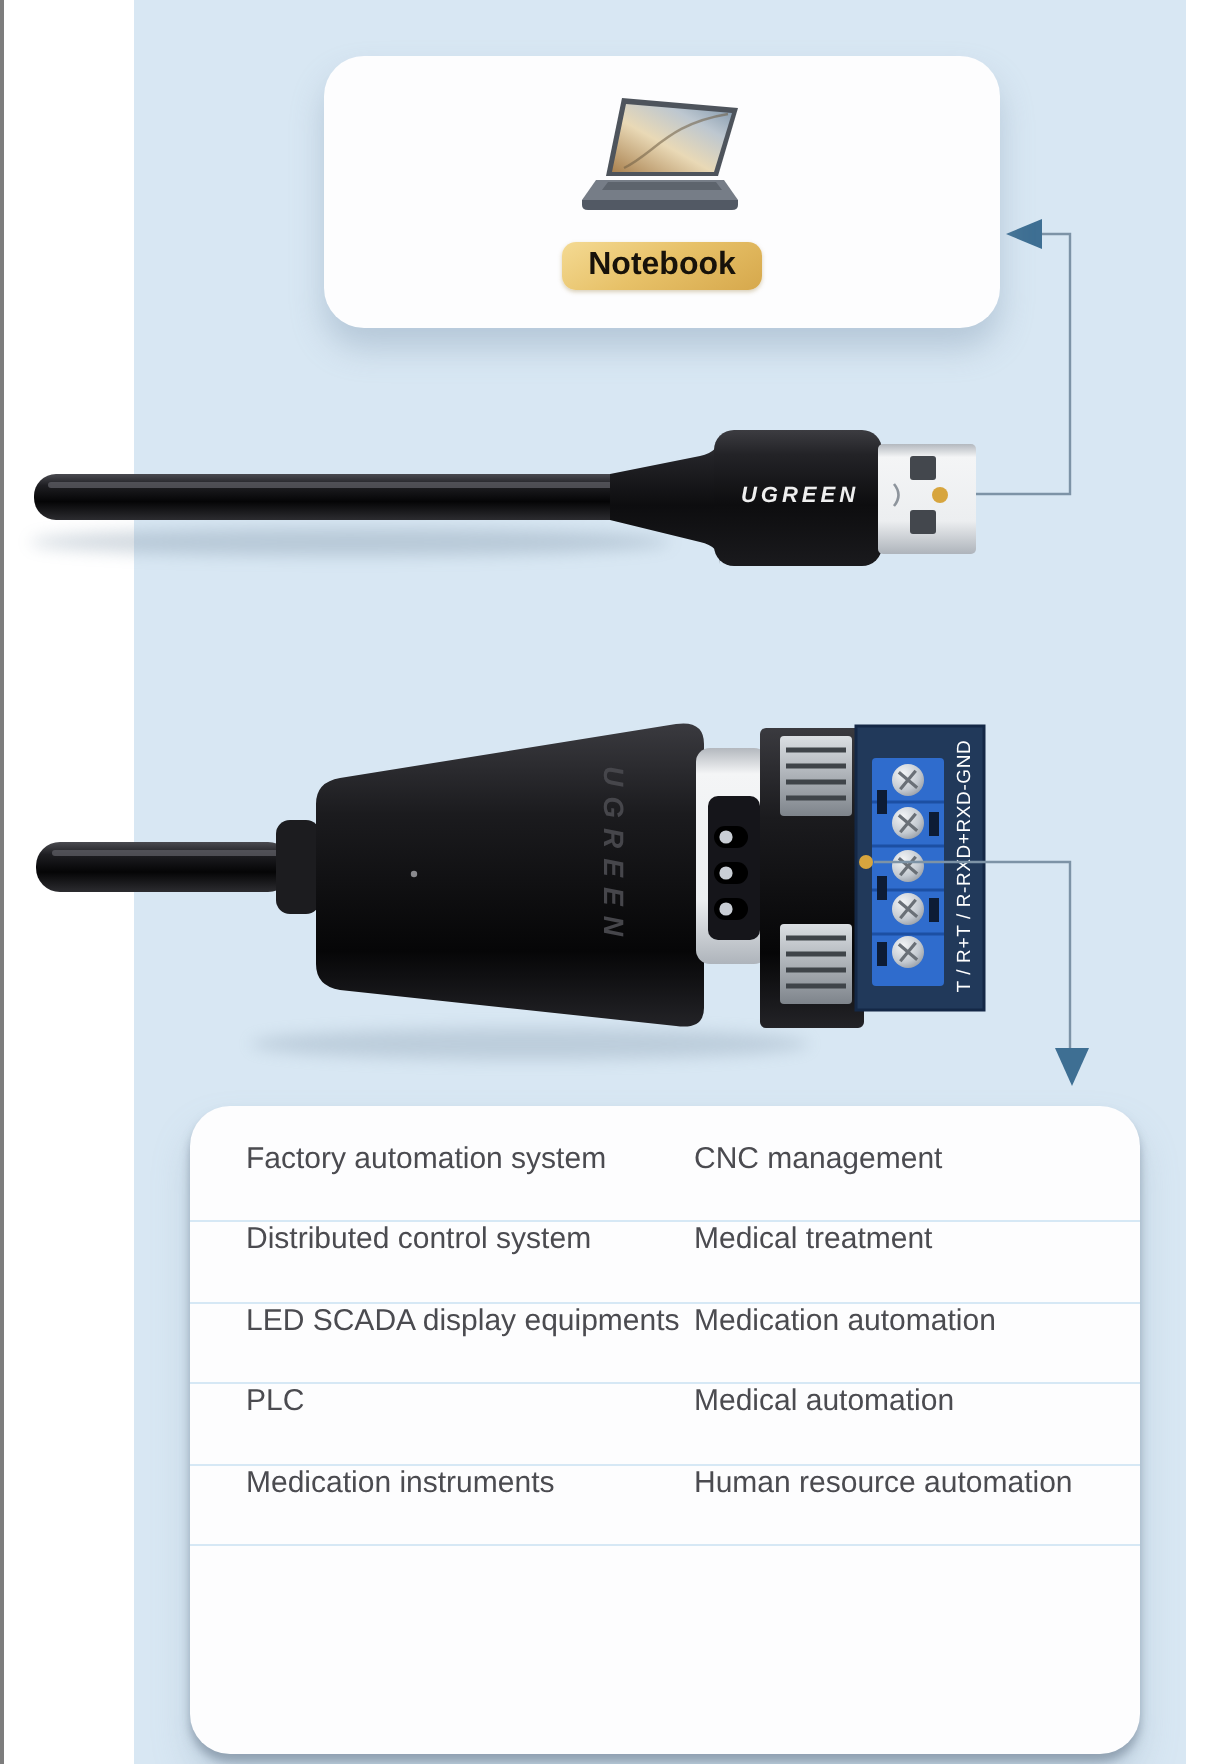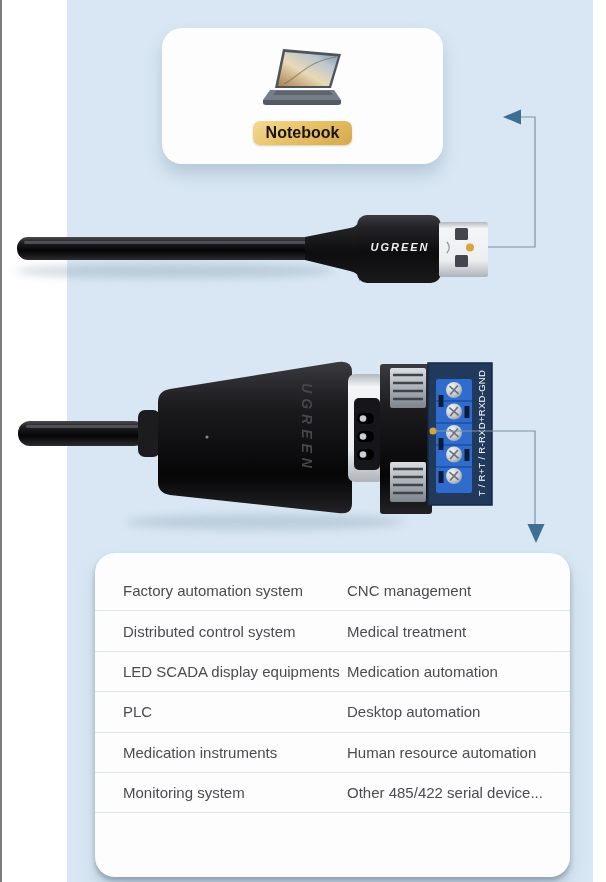--- a/index.html
+++ b/index.html
@@ -3,34 +3,34 @@
 <meta charset="utf-8">
 <style>
   html,body{margin:0;padding:0;background:#ffffff;}
   .page{position:relative;width:606px;height:882px;background:#ffffff;overflow:hidden;
         font-family:"Liberation Sans",sans-serif;}
   .screen-edge-left{position:absolute;left:0;top:0;width:2px;height:882px;background:#7d7d7d;}
   .blue-panel{position:absolute;left:67px;top:0;width:526px;height:882px;background:#d8e7f3;}
   #artwork{position:absolute;left:0;top:0;z-index:1;}
 
   
-  .top-card{position:absolute;left:162px;top:28px;width:281px;height:136px;background:#fdfdfe;
+  .top-card{position:absolute;left:162px;top:28px;width:338px;height:136px;background:#fdfdfe;
             border-radius:20px;box-shadow:0 10px 16px rgba(140,162,184,.45);
             display:flex;justify-content:center;gap:44px;padding-top:12px;box-sizing:border-box;z-index:2;}
   .device-col{display:flex;flex-direction:column;align-items:center;}
   .device-img-wrap{height:76px;display:flex;align-items:center;justify-content:center;}
   .label-pill{margin-top:5px;background:linear-gradient(150deg,#f4da93 0%,#e7c168 48%,#d6a84c 100%);
               border-radius:7px;padding:3px 13px;font-size:16px;font-weight:bold;color:#17120a;
               white-space:nowrap;box-shadow:0 1px 2px rgba(150,120,50,.35);}
 
   
   .apps-card{position:absolute;left:95px;top:553px;width:475px;height:324px;background:#fdfdfe;
              border-radius:20px;box-shadow:0 4px 5px rgba(105,122,140,.55),0 12px 18px rgba(140,162,184,.35);
              z-index:2;padding-top:18px;box-sizing:border-box;}
-  .app-row{display:flex;align-items:center;height:40.4px;box-sizing:border-box;
+  .app-row{display:flex;height:40.4px;box-sizing:border-box;
            border-bottom:1px solid #d6e8f5;font-size:15px;color:#4b4b50;}
   .app-left{width:224px;padding-left:28px;}
   .app-right{flex:1;}
 </style>
 </head>
 <body>
 
 <div class="page">
   <div class="blue-panel"></div>
   <div class="screen-edge-left"></div>
@@ -186,24 +186,20 @@
     <div class="app-row">
       <div class="app-left">Distributed control system</div>
       <div class="app-right">Medical treatment</div>
     </div>
     <div class="app-row">
       <div class="app-left">LED SCADA display equipments</div>
       <div class="app-right">Medication automation</div>
     </div>
     <div class="app-row">
       <div class="app-left">PLC</div>
-      <div class="app-right">Desktop automation</div>
+      <div class="app-right">Medical automation</div>
     </div>
     <div class="app-row">
       <div class="app-left">Medication instruments</div>
       <div class="app-right">Human resource automation</div>
     </div>
-    <div class="app-row">
-      <div class="app-left">Monitoring system</div>
-      <div class="app-right">Other 485/422 serial device...</div>
-    </div>
   </div>
 </div>
 
 </body></html>

